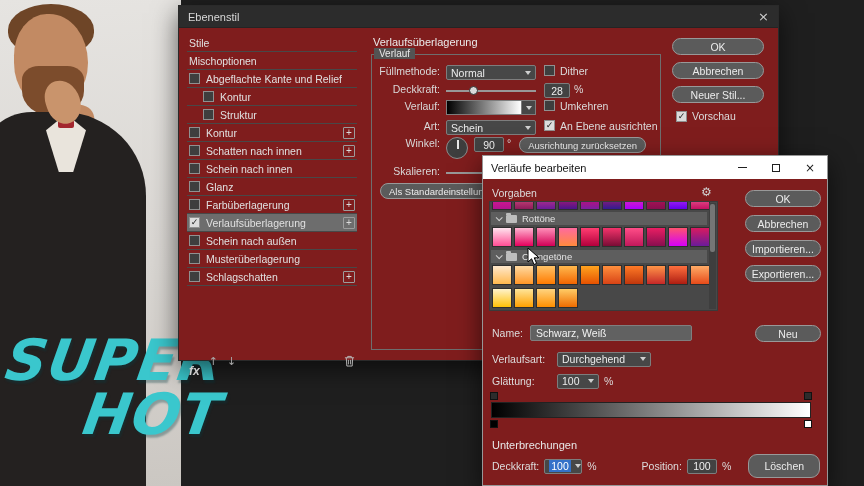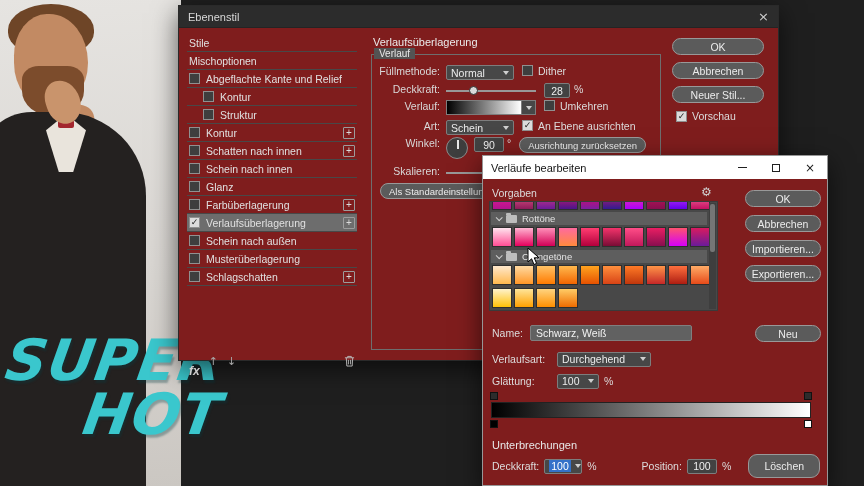--- a/index.html
+++ b/index.html
@@ -65,21 +65,21 @@
              gap:9px; color:#bdbdbd; }
   .fx { font-style:italic; font-weight:bold; font-size:12px; color:#cfcfcf;margin-top:20px; }
   .arr { font-size:11px; color:#a8a8a8; }
   .trash { margin-left:auto; }
 
   .ls-main-title { position:absolute; left:194px; top:30px; font-size:11px; color:#ebebeb; }
   .ls-group { position:absolute; left:192px; top:48px; width:290px; height:296px; border:1px solid #6e6e6e; }
   .ls-group-label { position:absolute; top:-7px; left:2px; background:#535353; padding:0 5px; font-size:10px; color:#e8e8e8; }
   .frow { position:absolute; left:4px; display:flex; align-items:flex-start; height:16px; }
   .flabel { width:64px; text-align:right; margin-right:6px; color:#d8d8d8; font-size:10.5px; flex:none; }
-  .w90 { width:68px; flex:none; }
+  .w90 { width:90px; flex:none; }
   .ml8 { margin-left:8px; }
   .slider { width:90px; height:15px; position:relative; flex:none; }
   .slider .track { position:absolute; left:0; right:0; top:7px; height:2px; background:#989898; }
   .slider .handle { position:absolute; top:3px; width:9px; height:9px; background:#d9d9d9;
                     border:1px solid #2e2e2e; border-radius:50%; }
   .grad-combo { width:90px; height:15px; display:flex; flex:none; }
   .grad-strip { flex:1; background:linear-gradient(90deg,#000,#fff); border:1px solid #7d7d7d; }
   .grad-ddbox { width:14px; background:#474747; border:1px solid #7d7d7d; border-left:none;
                 display:flex; align-items:center; justify-content:center; }
   .grad-ddbox .darr { margin:0; }

